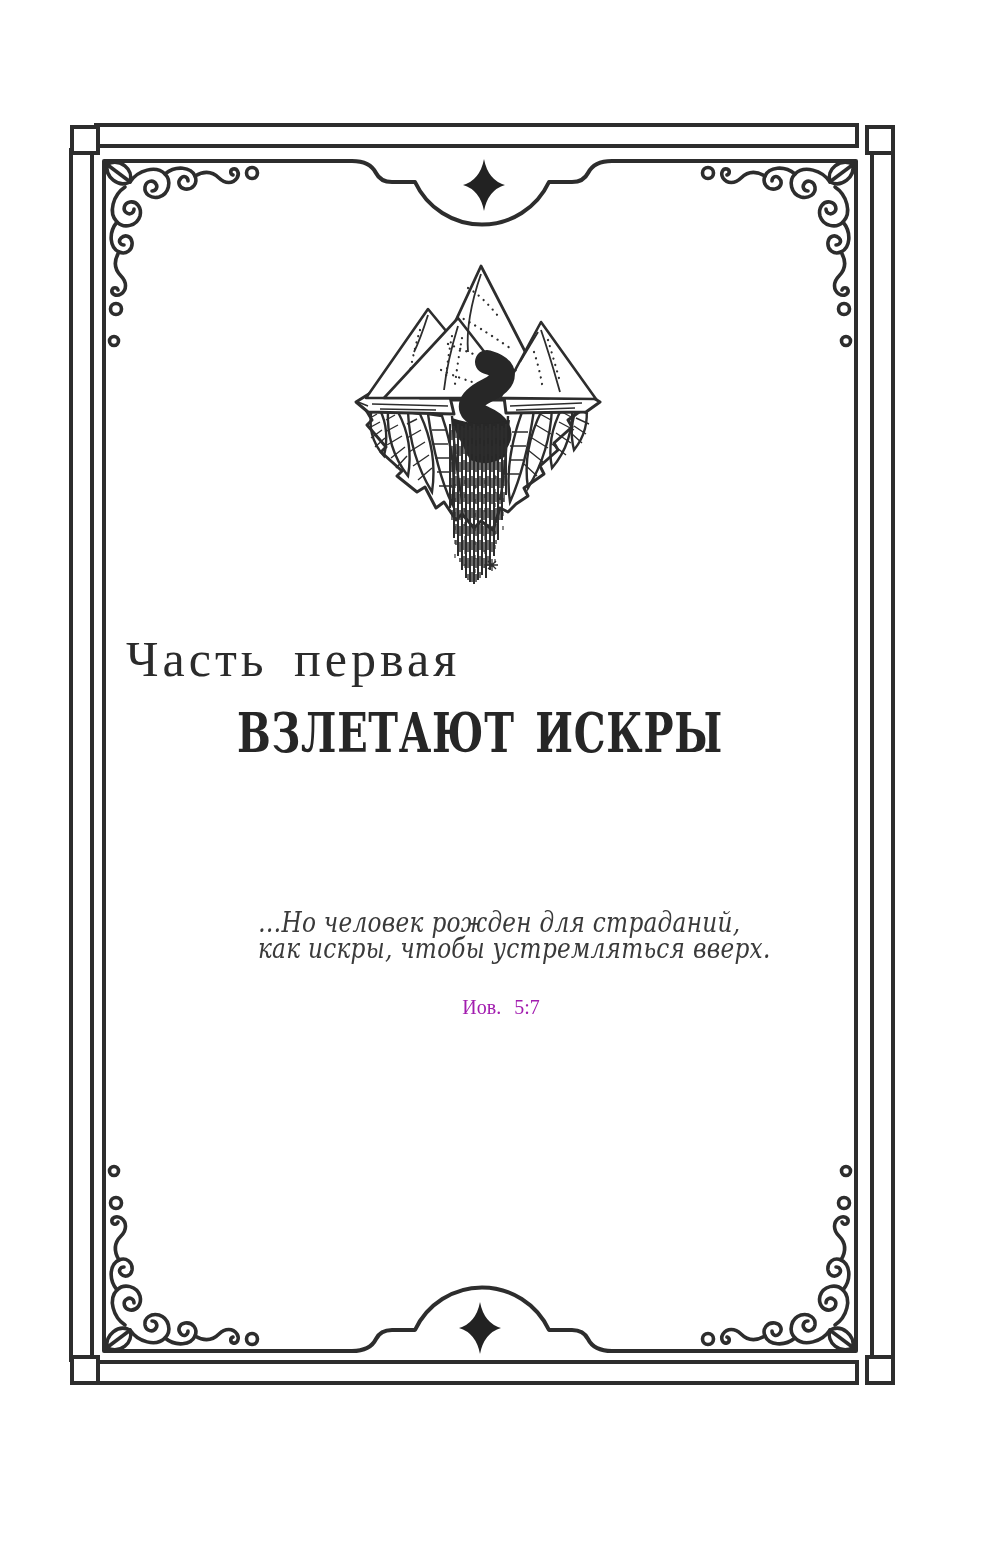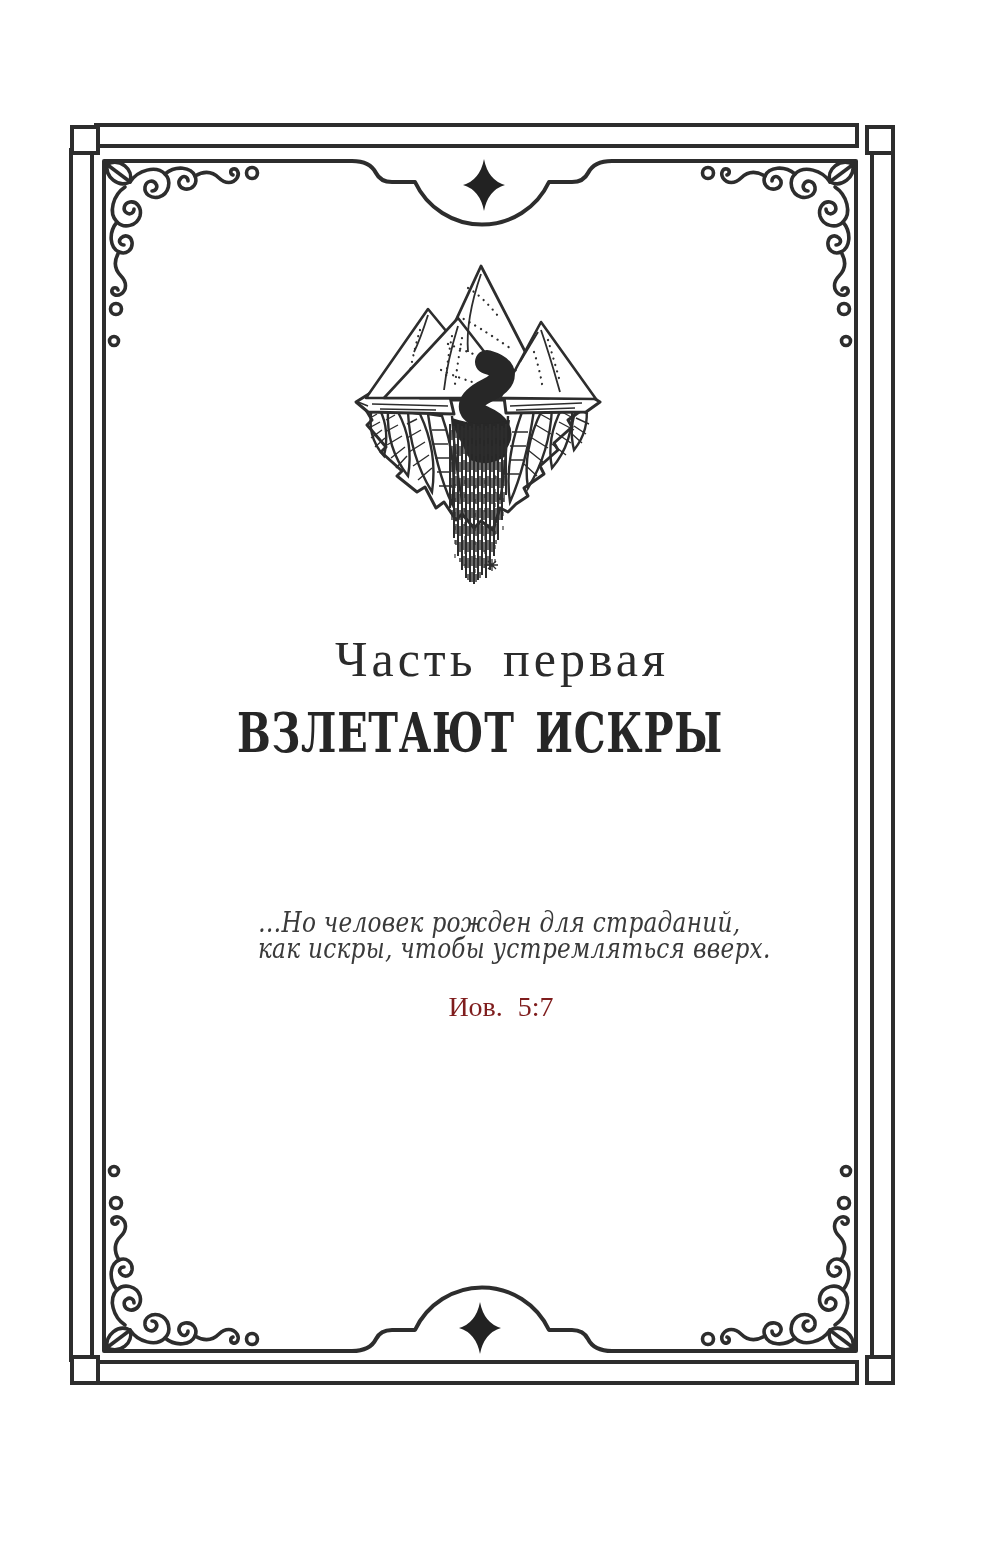--- a/index.html
+++ b/index.html
@@ -4,42 +4,42 @@
 <style>
   html,body{margin:0;padding:0;background:#ffffff;}
   .page{
     position:relative;width:1000px;height:1552px;background:#ffffff;
     overflow:hidden;font-family:"Liberation Serif", serif;color:#2a2a2a;
   }
   .frame-svg{position:absolute;left:0;top:0;width:1000px;height:1552px;}
   .text-layer{position:absolute;left:0;top:0;width:1000px;height:1552px;}
   .part-label{
     position:absolute;left:126px;top:633px;width:752px;
-    text-align:center;font-size:50px;line-height:52px;
+    text-align:left;font-size:50px;line-height:52px;
     letter-spacing:4px;word-spacing:10px;color:#2b2b2b;
     font-family:"Liberation Serif", serif;
   }
   .part-title{
     position:absolute;left:104px;top:705px;width:752px;
     text-align:center;font-size:54px;line-height:56px;font-weight:bold;
     letter-spacing:1px;word-spacing:8px;color:#262626;
     font-family:"DejaVu Serif", serif;
     transform:scaleX(0.74);transform-origin:50% 50%;
     white-space:nowrap;
   }
   .epigraph{
     position:absolute;left:258px;top:910px;
     font-family:"DejaVu Serif", serif;font-style:italic;
     font-size:27px;line-height:26px;color:#3a3a3a;
     transform:scaleX(0.86);transform-origin:left top;
     white-space:nowrap;letter-spacing:0.3px;
   }
   .epigraph-source{
     position:absolute;left:258px;top:992px;width:486px;
-    text-align:center;font-size:28px;line-height:30px;color:#7f1d1d;
+    text-align:center;font-size:20px;line-height:30px;color:#a21caf;
     font-family:"Liberation Serif", serif;word-spacing:8px;
   }
 </style>
 </head>
 <body>
 
 <div class="page">
 
   <svg class="frame-svg" viewBox="0 0 1000 1552" aria-hidden="true">
 

